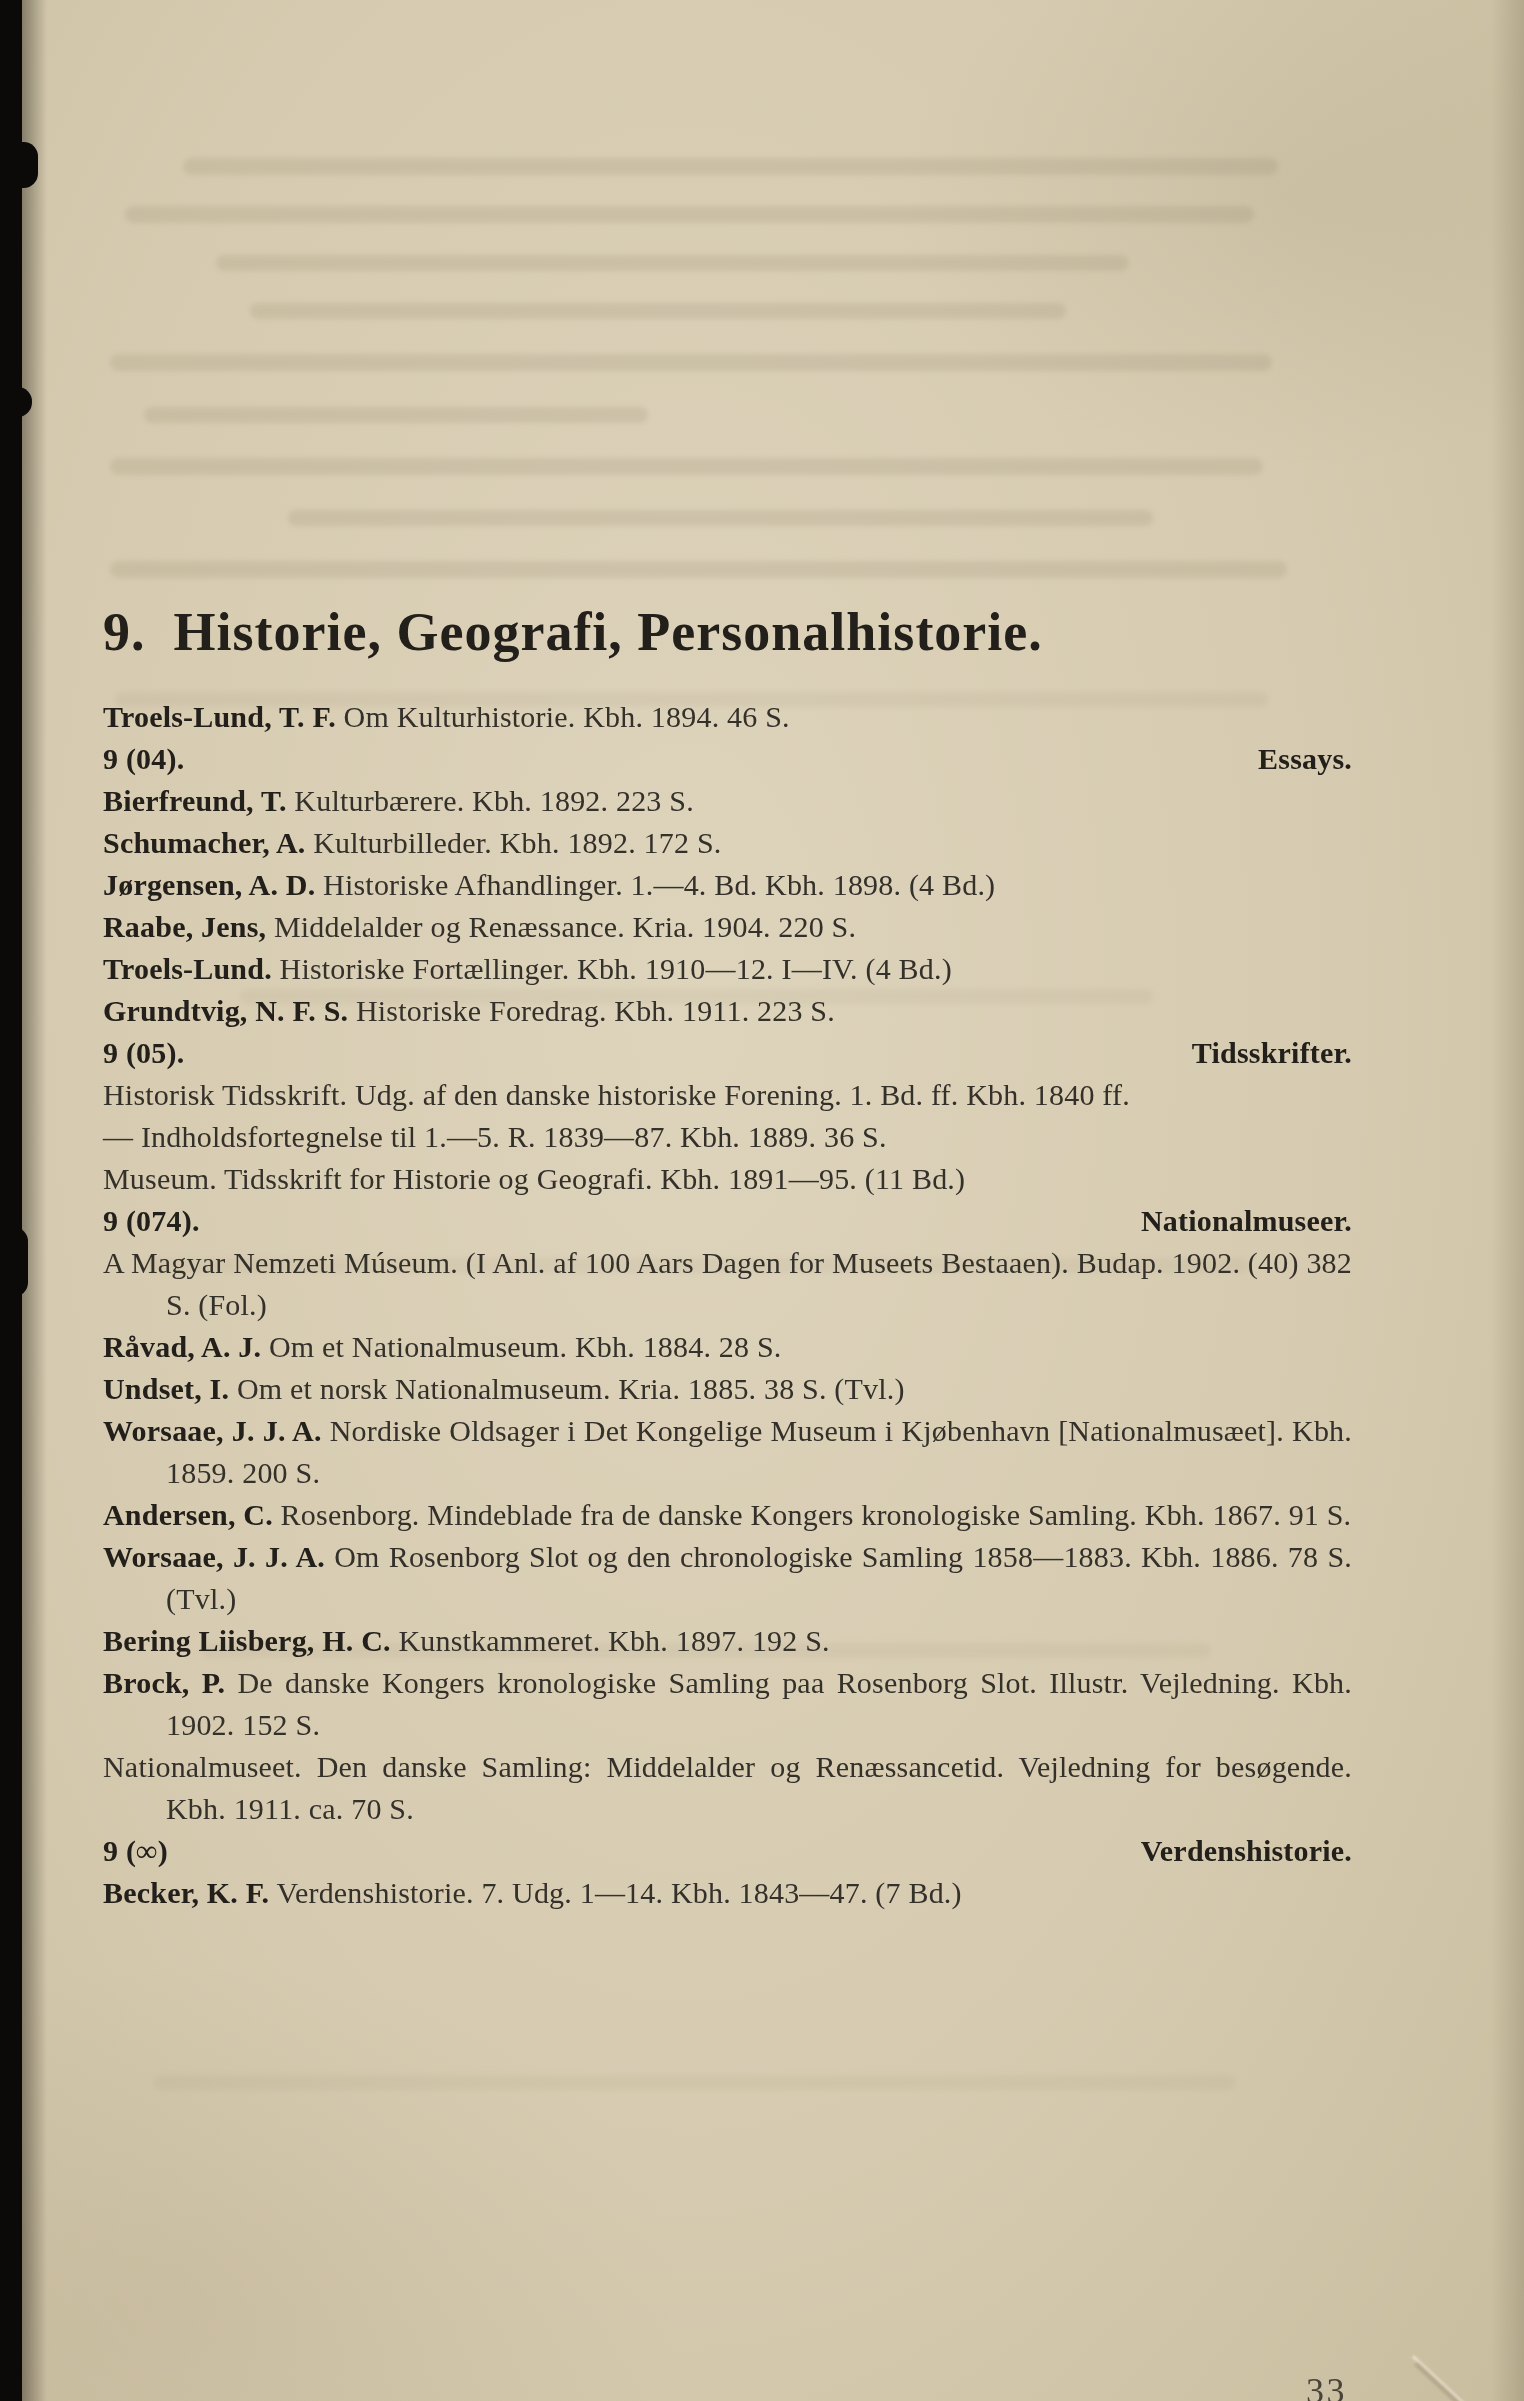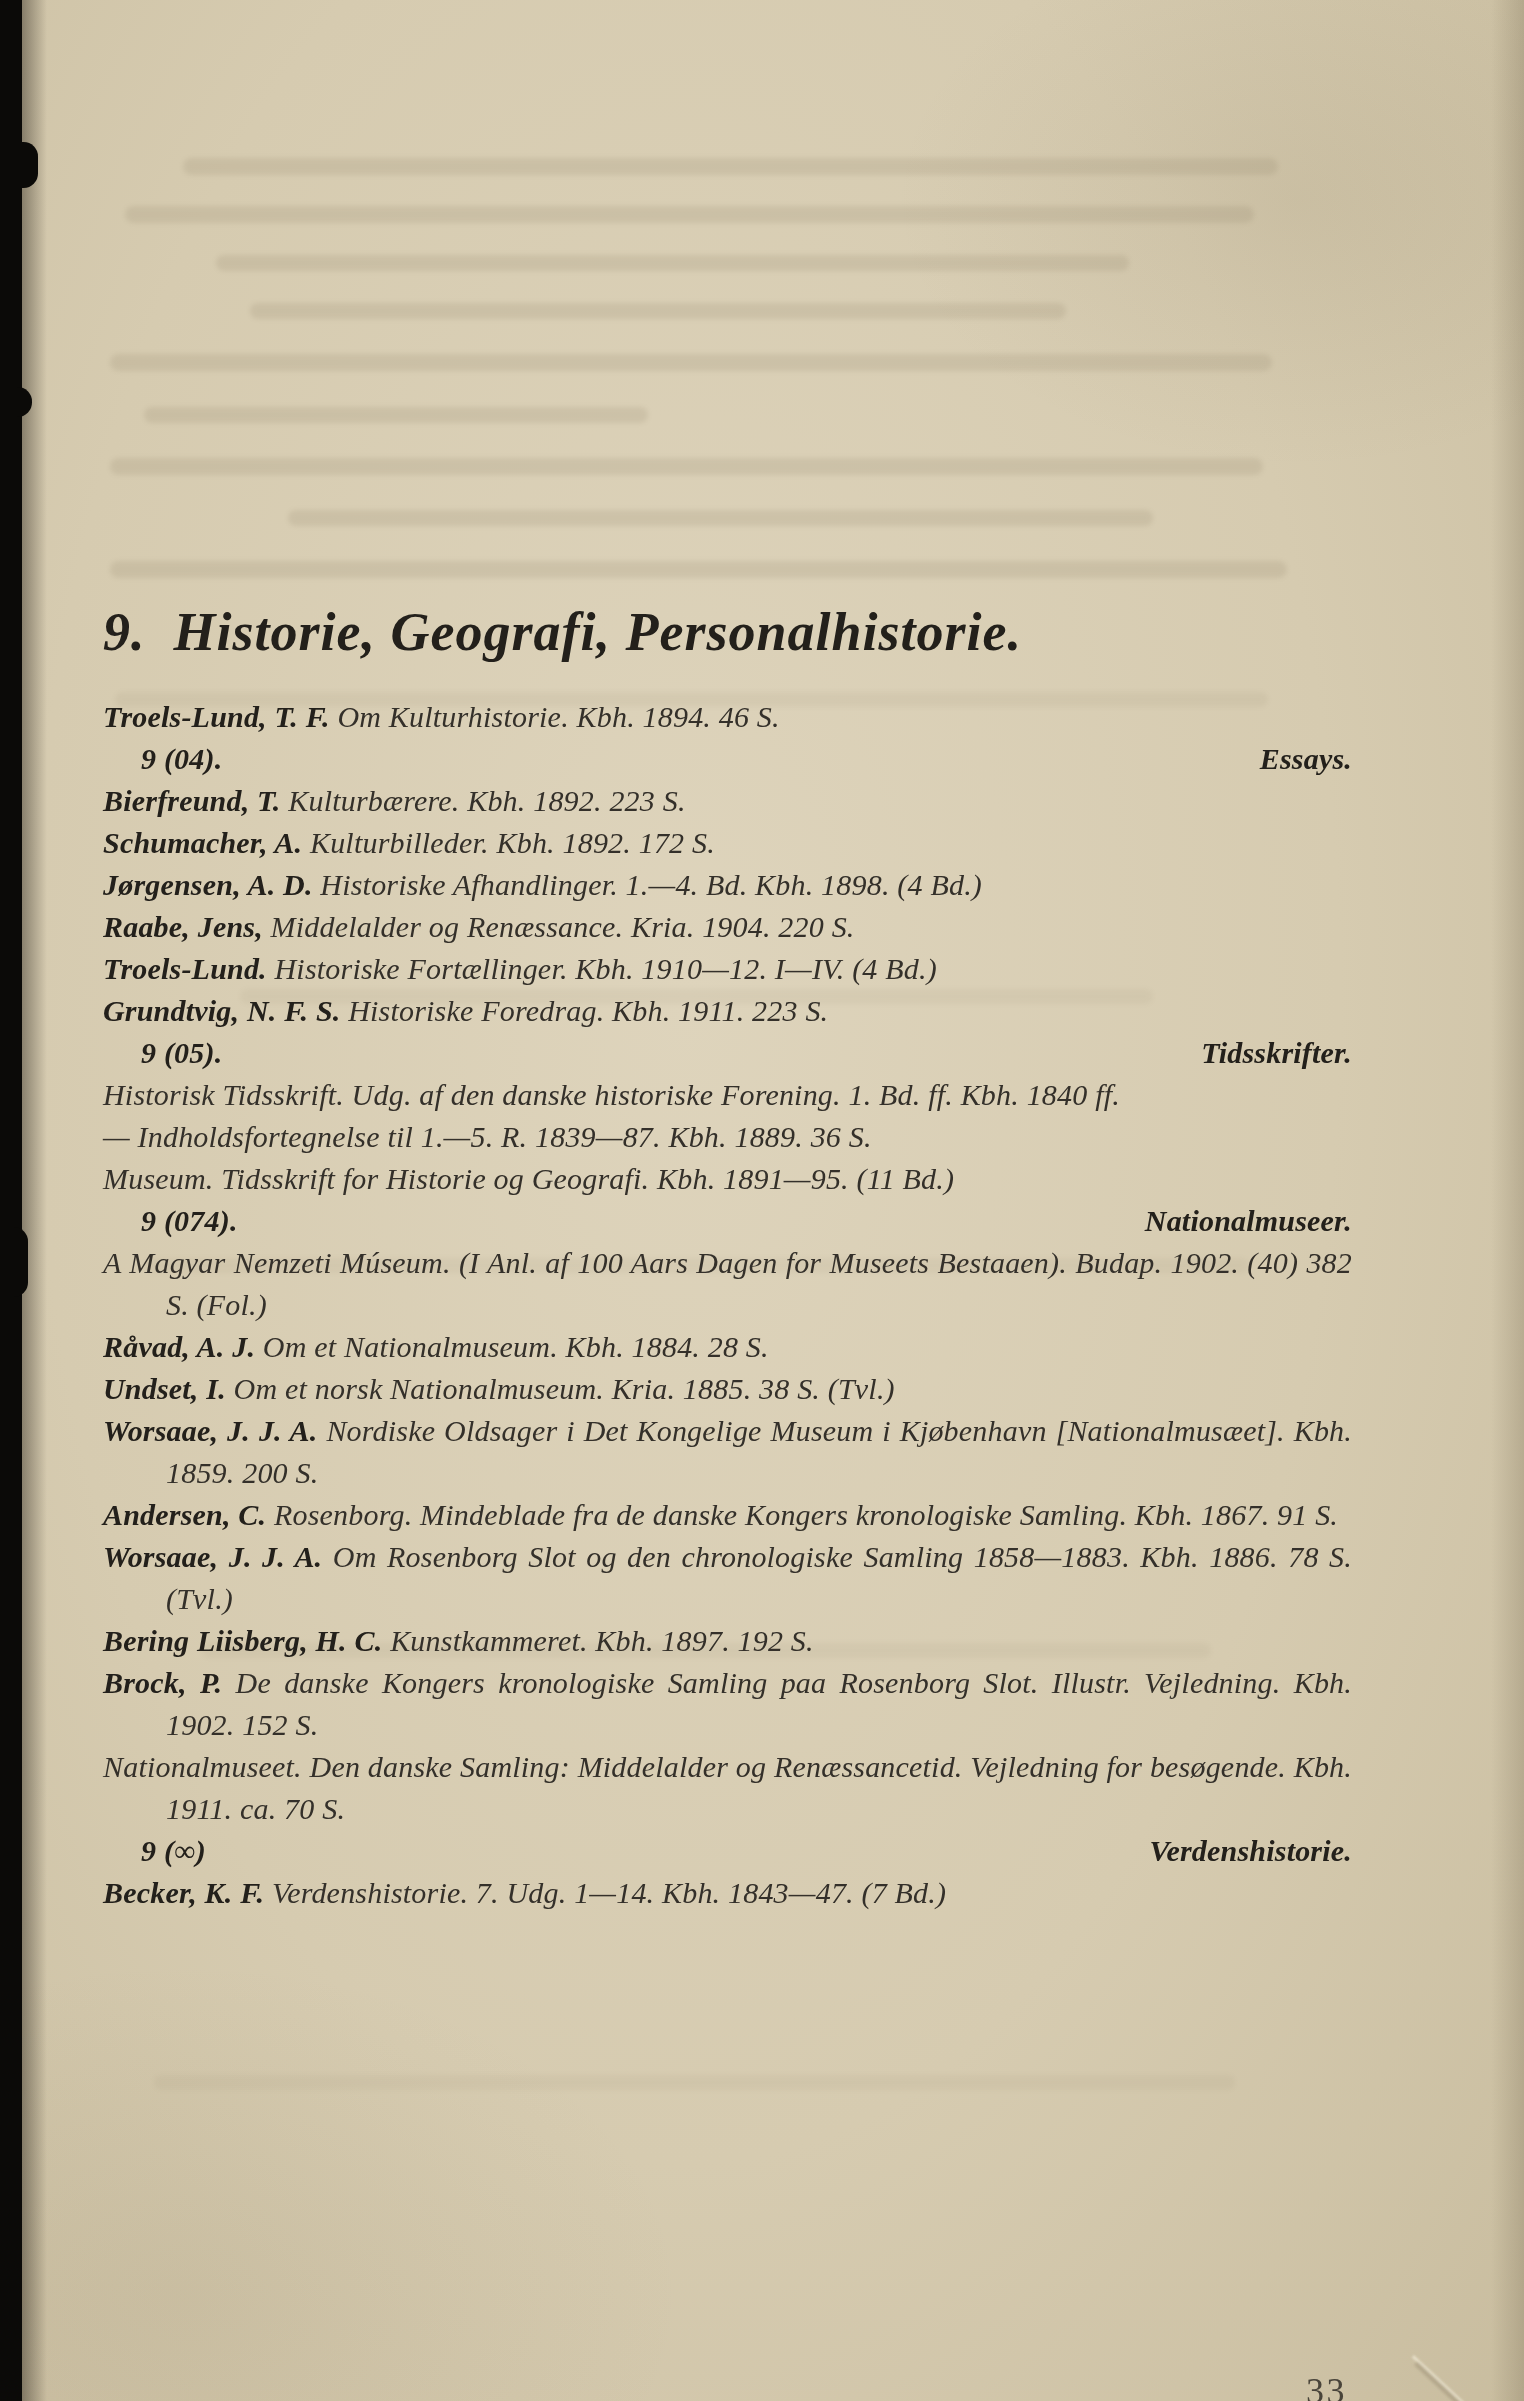--- a/index.html
+++ b/index.html
@@ -21,32 +21,32 @@
   .edge-strip { position:absolute; left:0; top:0; width:22px; height:100%; background:#0b0a08; }
   .edge-fade  { position:absolute; left:22px; top:0; width:25px; height:100%;
                 background:linear-gradient(90deg, rgba(22,17,10,0.40), rgba(22,17,10,0)); }
   .edge-bump  { position:absolute; left:0; background:#0b0a08; border-radius:0 14.4px 14.4px 0; filter:blur(0.5px); }
   .edge-right { position:absolute; right:0; top:0; width:34px; height:100%;
                 background:linear-gradient(270deg, rgba(90,78,55,0.22), rgba(90,78,55,0)); }
 
   
   .bleed { position:absolute; background:#75674d; opacity:0.13; filter:blur(2.9px); border-radius:8.6px; }
 
-  .content { position:absolute; left:103px; top:603px; width:1249px;font-style:italic; }
+  .content { position:absolute; left:103px; top:603px; width:1249px; }
 
   .heading { font-size:54px; line-height:59px; font-weight:bold; letter-spacing:1px;
              color:#23201b; margin-bottom:34px; white-space:nowrap; }
   .heading .num { margin-right:28px; }
 
   .entry { font-size:30px; line-height:42px; letter-spacing:0.2px;
            text-align:justify; padding-left:63px; text-indent:-63px; color:#34302a; }
   .entry .lead { font-weight:bold; color:#23201b;margin-top:48px; }
 
   .section-row { display:flex; justify-content:space-between;
-                 padding-left:0; text-indent:0; font-weight:bold; color:#23201b;margin-left:38px; }
+                 padding-left:0; text-indent:0; font-weight:bold; color:#23201b; }
 
   .footer-page { position:absolute; top:2361px; left:103px; width:1249px; text-align:center;
                  font-size:31px; color:#3a362e; }
   .footer-sig  { position:absolute; top:2370px; left:1306px; font-size:36px;
                  color:#49443a; letter-spacing:2.4px; }
 
   
   .crease-light { position:absolute; width:221px; height:3.4px; background:rgba(240,233,214,0.75);
                   transform:rotate(43deg); left:1383px; top:2430px; filter:blur(1px); }
   .crease-dark  { position:absolute; width:221px; height:4.8px; background:rgba(95,83,60,0.22);

